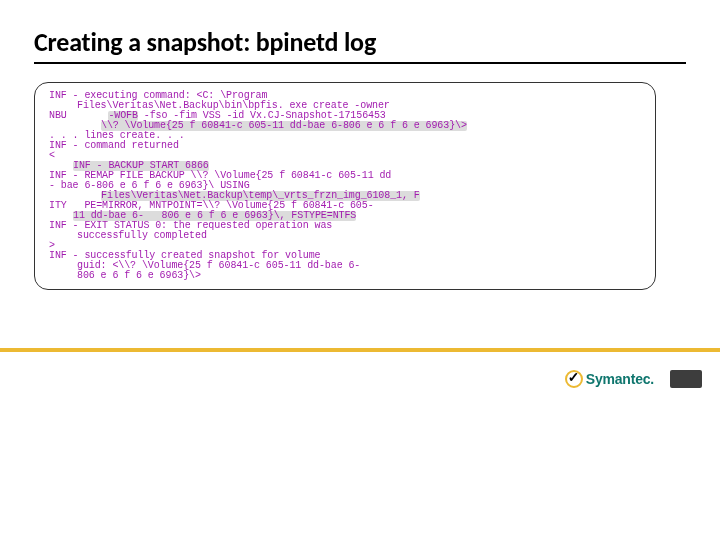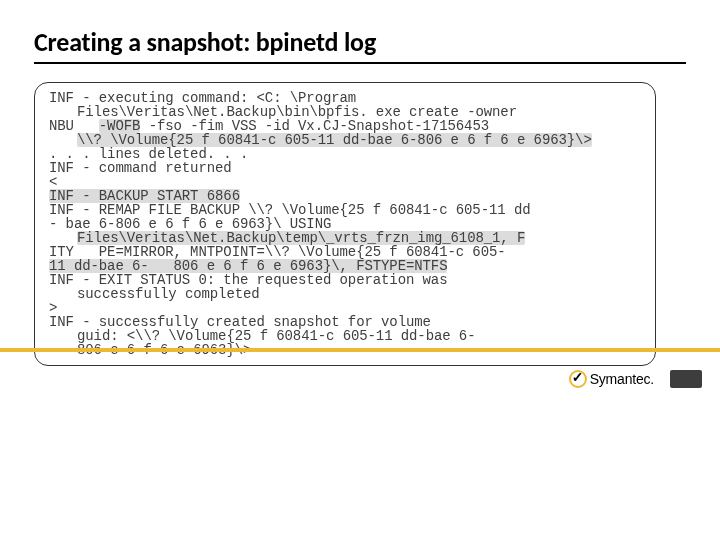--- a/index.html
+++ b/index.html
@@ -36,35 +36,36 @@
   }
   .log-box {
     position: absolute;
     top: 82px;
     left: 34px;
     width: 622px;
     border: 1.5px solid #333;
     border-radius: 14px;
     padding: 8px 14px 8px 14px;
     font-family: "Courier New", monospace;
-    font-size: 14px;
+    font-size: 10px;
     line-height: 1.0;
-    color: #404040;
+    color: #a21caf;
     letter-spacing: -0.1px;
     box-sizing: border-box;
   }
   .log-line {
     white-space: pre-wrap;
     word-break: break-word;
   }
   .indent { padding-left: 28px; }
   .hl {
     background: #dcdcdc;
     display: inline-block;
     border-radius: 2px;
+    margin-left: 24px;
   }
   .footer-bar {
     position: absolute;
     bottom: 44px;
     left: 0;
     width: 720px;
     height: 4px;
     background: #ecb932;
   }
   .logo {
@@ -88,22 +89,22 @@
     position: absolute;
     left: 1px;
     top: -3px;
     font-size: 14px;
     color: #000;
     font-weight: 700;
   }
   .logo-text {
     font-family: Arial, sans-serif;
     font-size: 14px;
-    font-weight: 400;
-    color: #000000;
+    font-weight: 700;
+    color: #0f766e;
     letter-spacing: -0.2px;
   }
   .pagenum-box {
     position: absolute;
     bottom: 8px;
     right: 18px;
     width: 32px;
     height: 18px;
     background: #3d3d3d;
     border-radius: 2px;
@@ -115,21 +116,21 @@
 <div class="slide">
 
   <div class="title">Creating a snapshot: bpinetd log</div>
   <div class="title-underline"></div>
 
   <div class="log-box">
     <div class="log-line">INF - executing command: &lt;C: \Program</div>
     <div class="log-line indent">Files\Veritas\Net.Backup\bin\bpfis. exe create -owner</div>
     <div class="log-line"><span>NBU   </span><span class="hl">-WOFB</span><span> -fso -fim VSS -id Vx.CJ-Snapshot-17156453</span></div>
     <div class="log-line indent"><span class="hl">\\? \Volume{25 f 60841-c 605-11 dd-bae 6-806 e 6 f 6 e 6963}\&gt;</span></div>
-    <div class="log-line">. . . lines deleted. . .</div>
+    <div class="log-line">. . . lines create. . .</div>
     <div class="log-line">INF - command returned</div>
     <div class="log-line">&lt;</div>
     <div class="log-line"><span class="hl">INF - BACKUP START 6866</span></div>
     <div class="log-line">INF - REMAP FILE BACKUP \\? \Volume{25 f 60841-c 605-11 dd</div>
     <div class="log-line">- bae 6-806 e 6 f 6 e 6963}\ USING</div>
     <div class="log-line indent"><span class="hl">Files\Veritas\Net.Backup\temp\_vrts_frzn_img_6108_1, F</span></div>
     <div class="log-line">ITY   PE=MIRROR, MNTPOINT=\\? \Volume{25 f 60841-c 605-</div>
     <div class="log-line"><span class="hl">11 dd-bae 6-   806 e 6 f 6 e 6963}\, FSTYPE=NTFS</span></div>
     <div class="log-line">INF - EXIT STATUS 0: the requested operation was</div>
     <div class="log-line indent">successfully completed</div>

